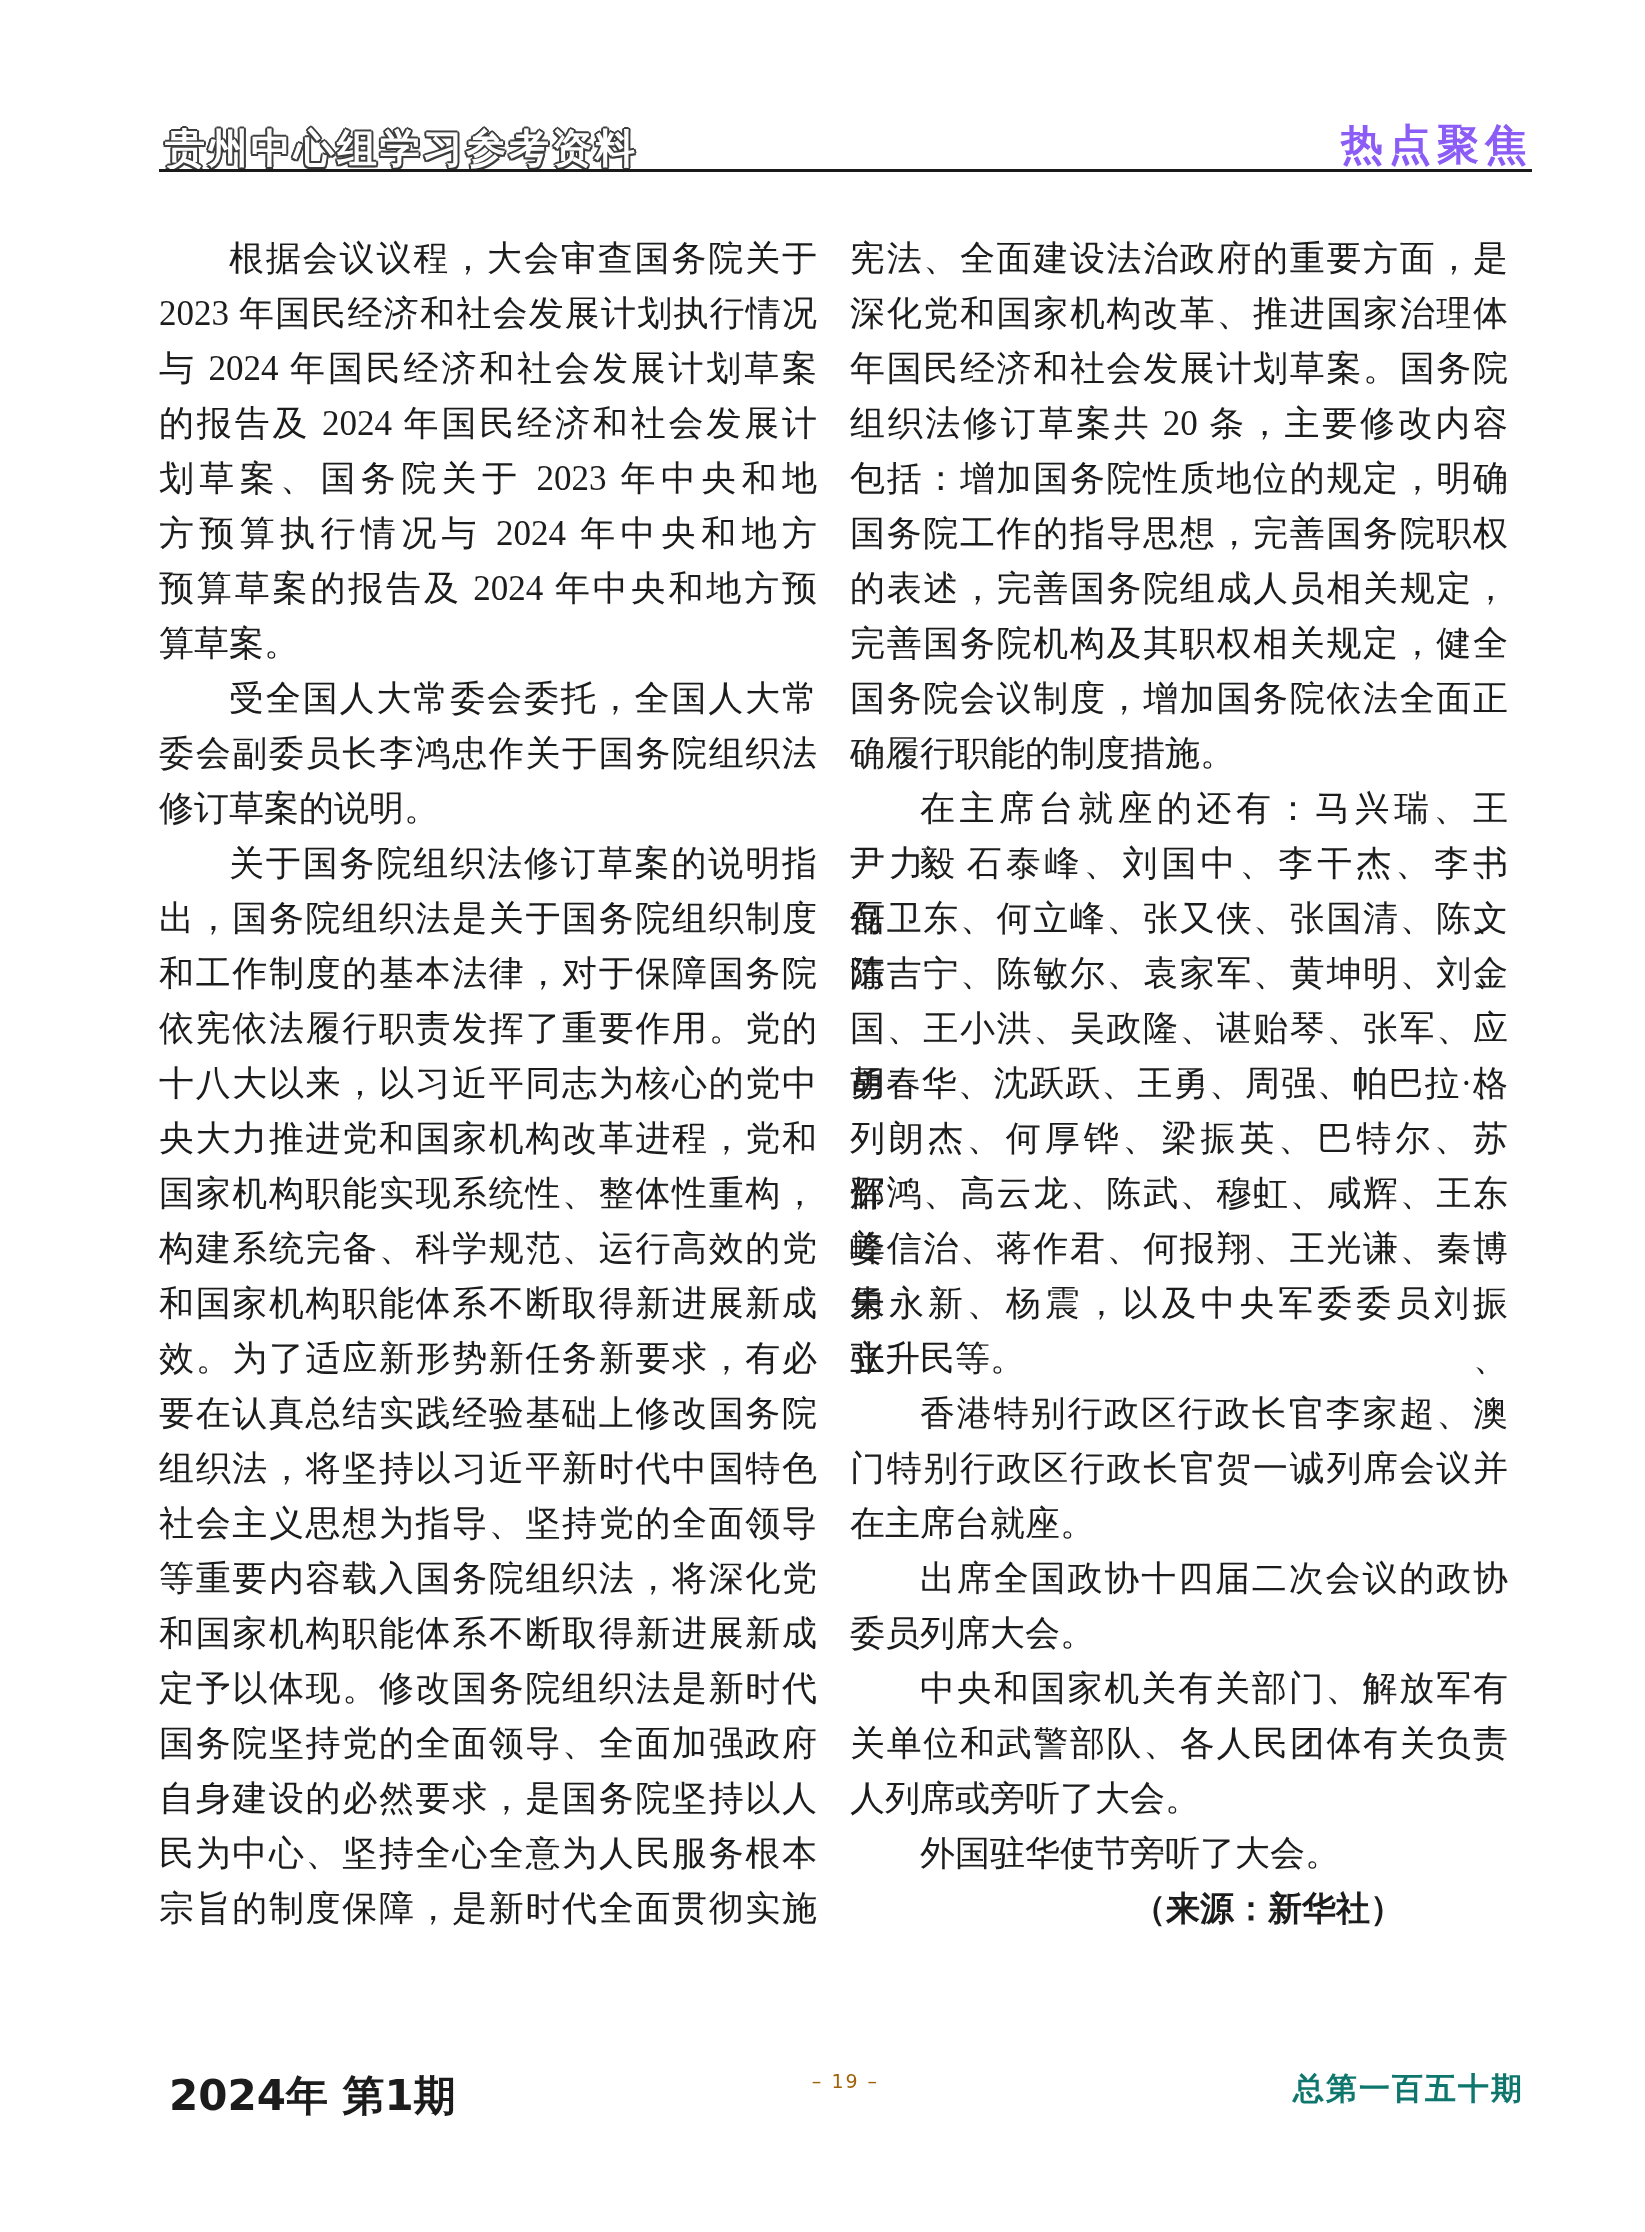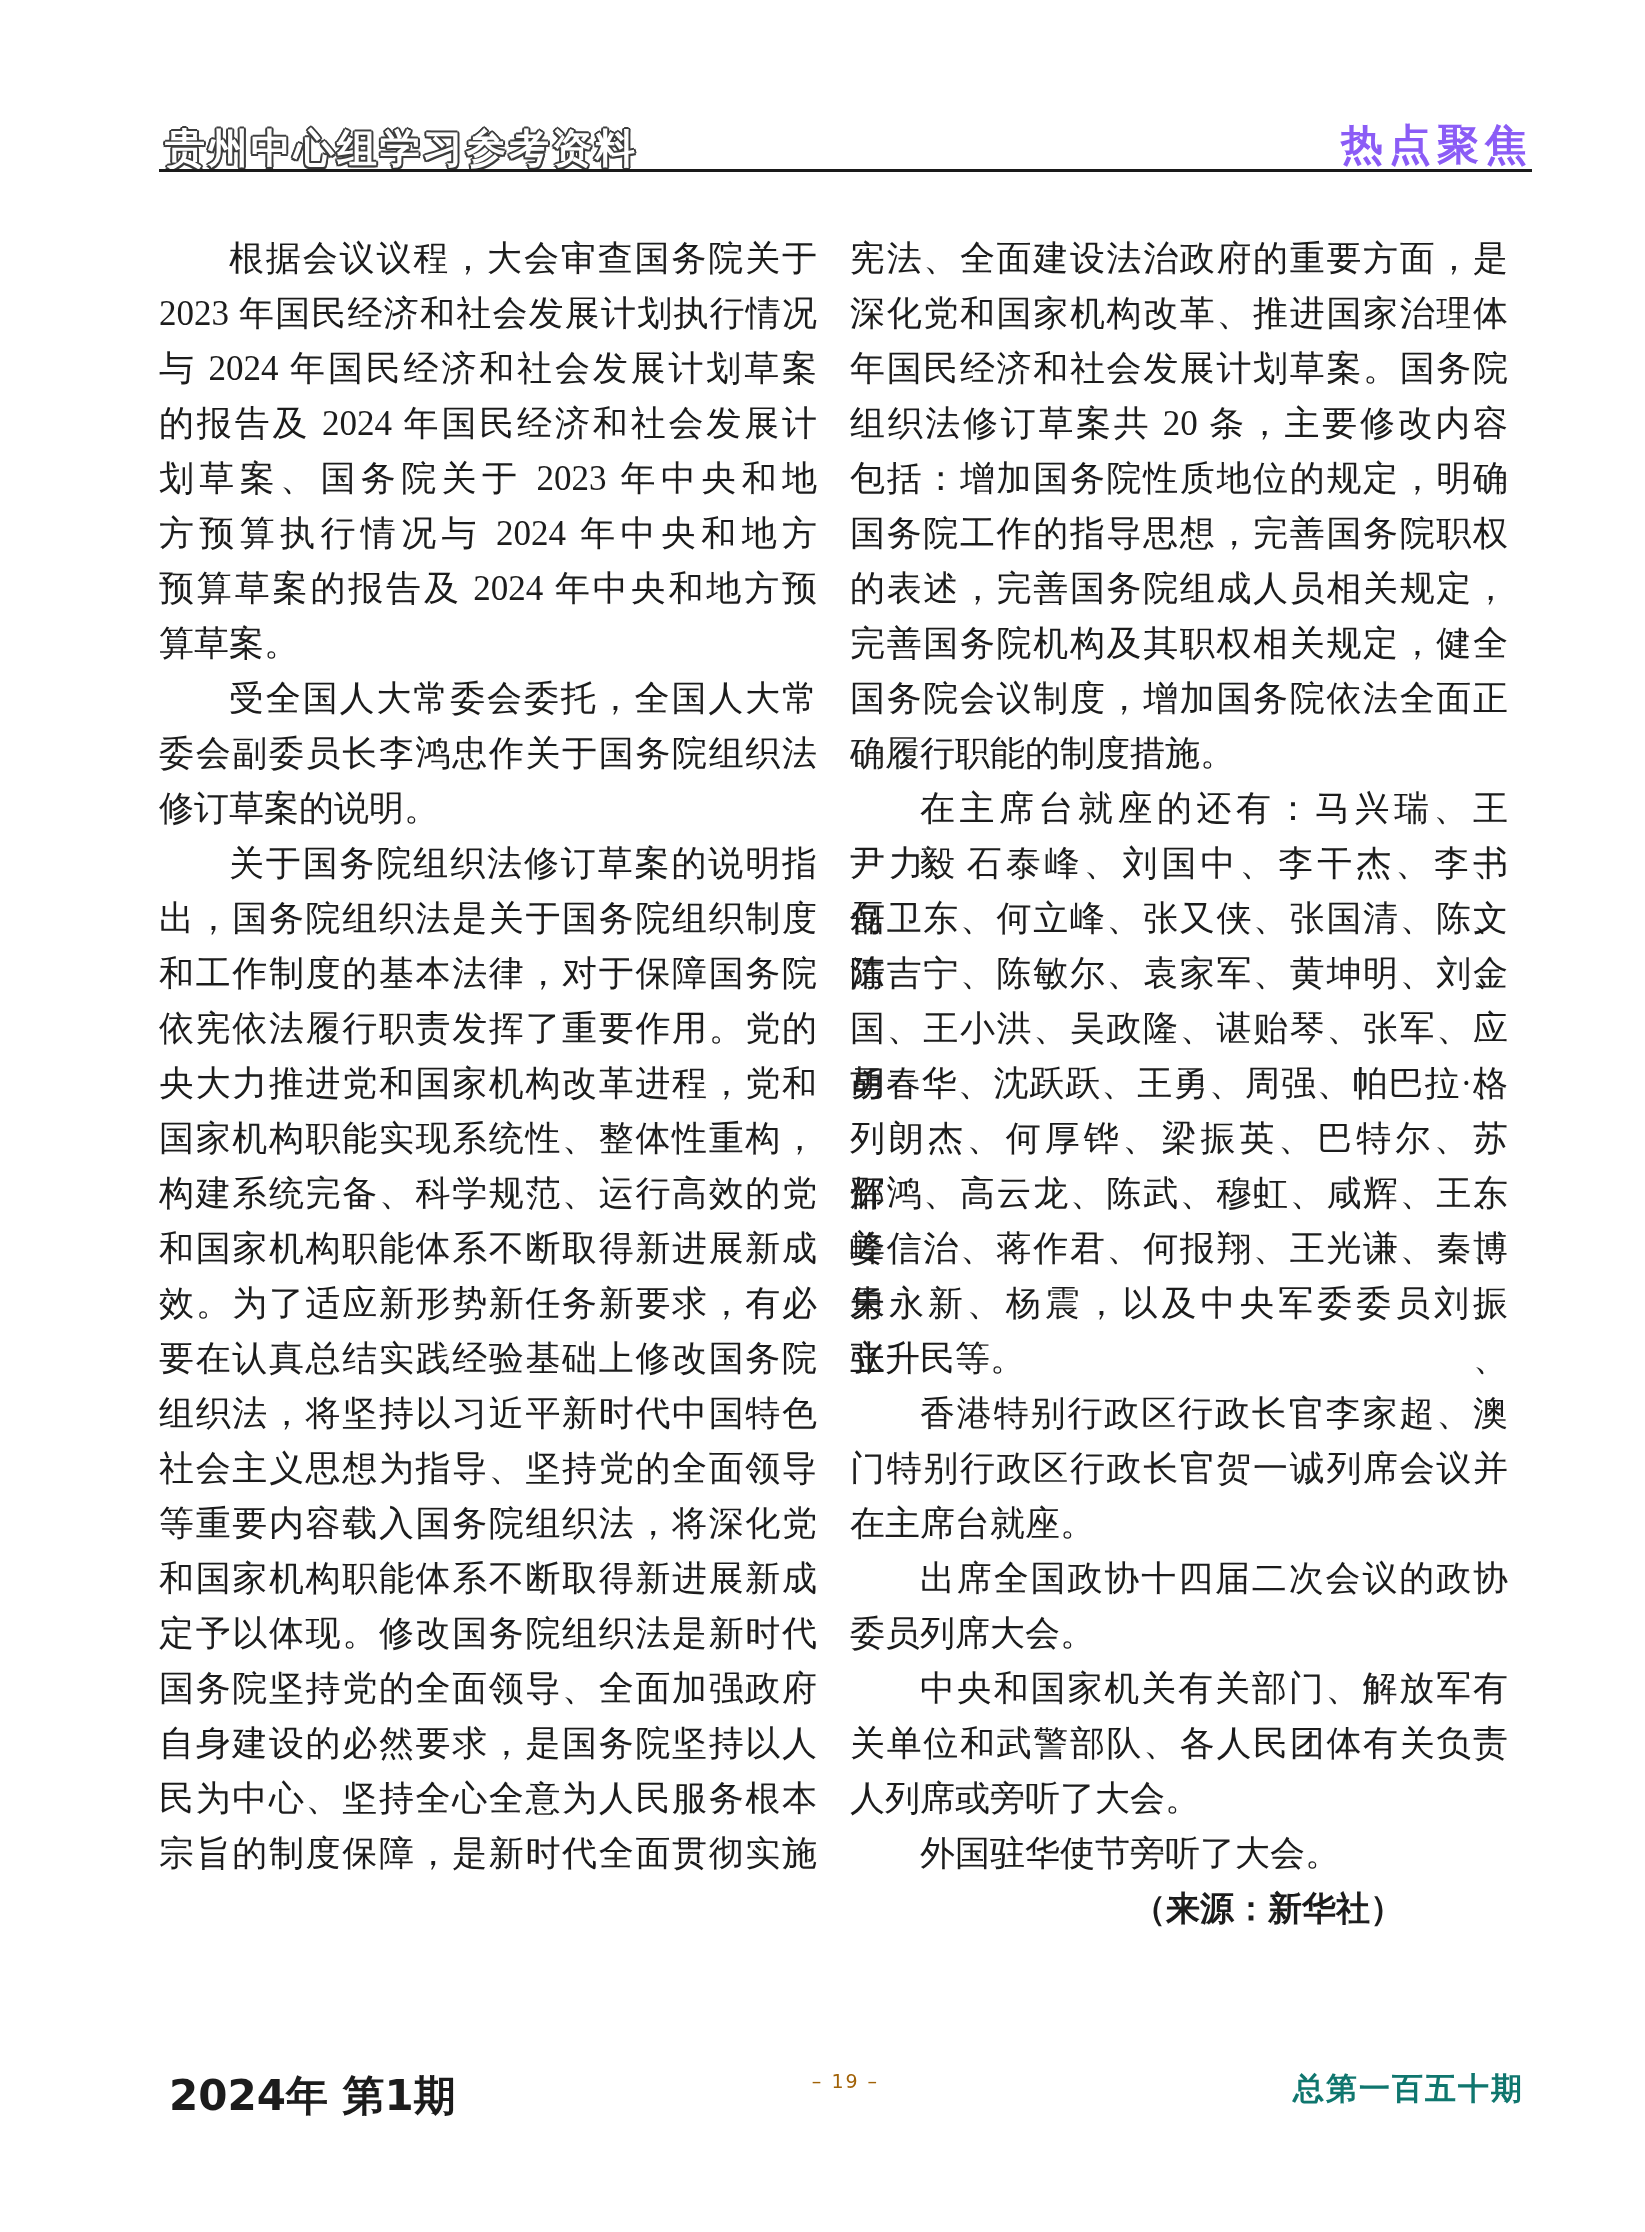--- a/index.html
+++ b/index.html
@@ -149,20 +149,21 @@
         <div class="line">方预算执行情况与 2024 年中央和地方</div>
         <div class="line">预算草案的报告及 2024 年中央和地方预</div>
         <div class="line para-end">算草案。</div>
         <div class="line indent">受全国人大常委会委托，全国人大常</div>
         <div class="line">委会副委员长李鸿忠作关于国务院组织法</div>
         <div class="line para-end">修订草案的说明。</div>
         <div class="line indent">关于国务院组织法修订草案的说明指</div>
         <div class="line">出，国务院组织法是关于国务院组织制度</div>
         <div class="line">和工作制度的基本法律，对于保障国务院</div>
         <div class="line">依宪依法履行职责发挥了重要作用。党的</div>
+        <div class="line">十八大以来，以习近平同志为核心的党中</div>
         <div class="line">央大力推进党和国家机构改革进程，党和</div>
         <div class="line">国家机构职能实现系统性、整体性重构，</div>
         <div class="line">构建系统完备、科学规范、运行高效的党</div>
         <div class="line">和国家机构职能体系不断取得新进展新成</div>
         <div class="line">效。为了适应新形势新任务新要求，有必</div>
         <div class="line">要在认真总结实践经验基础上修改国务院</div>
         <div class="line">组织法，将坚持以习近平新时代中国特色</div>
         <div class="line">社会主义思想为指导、坚持党的全面领导</div>
         <div class="line">等重要内容载入国务院组织法，将深化党</div>
         <div class="line">和国家机构职能体系不断取得新进展新成</div>

